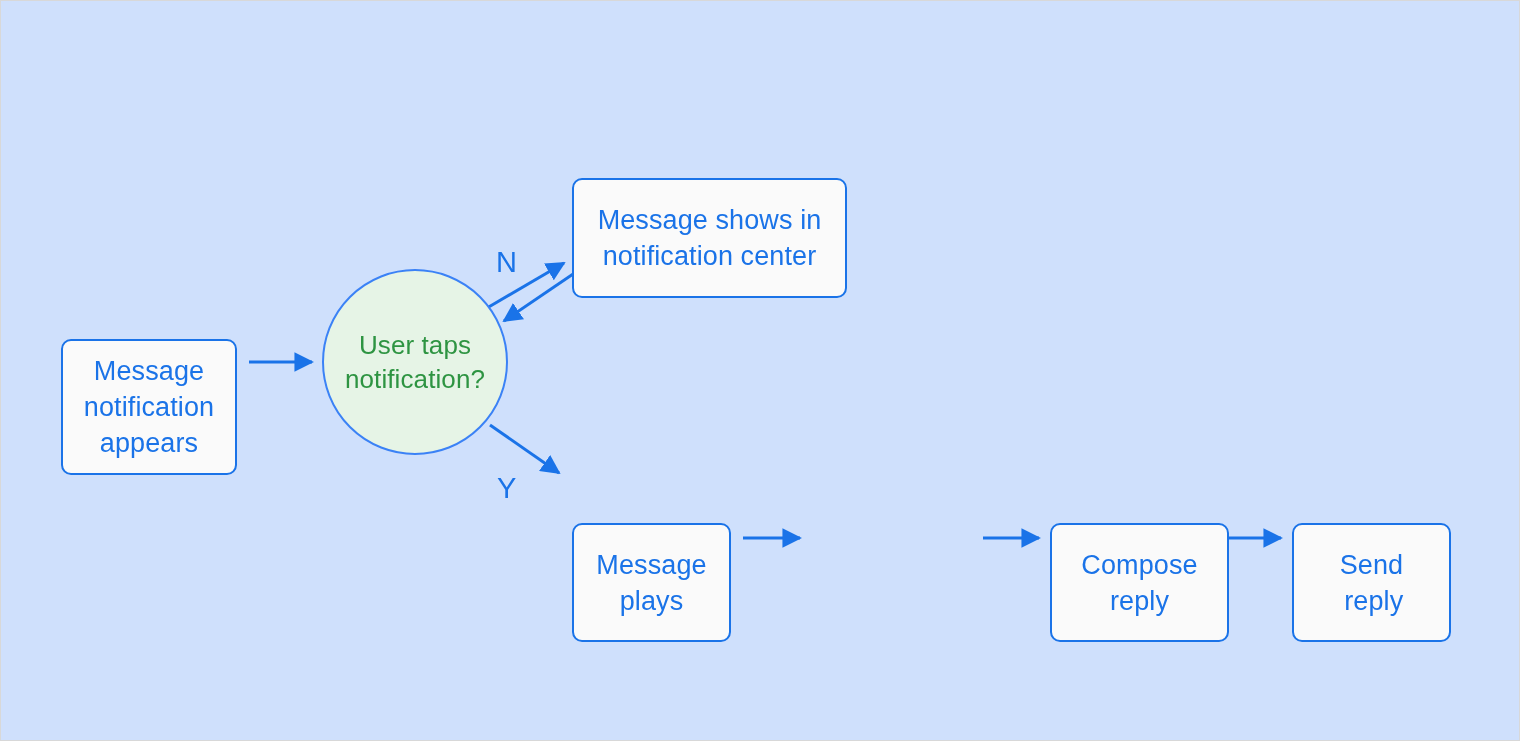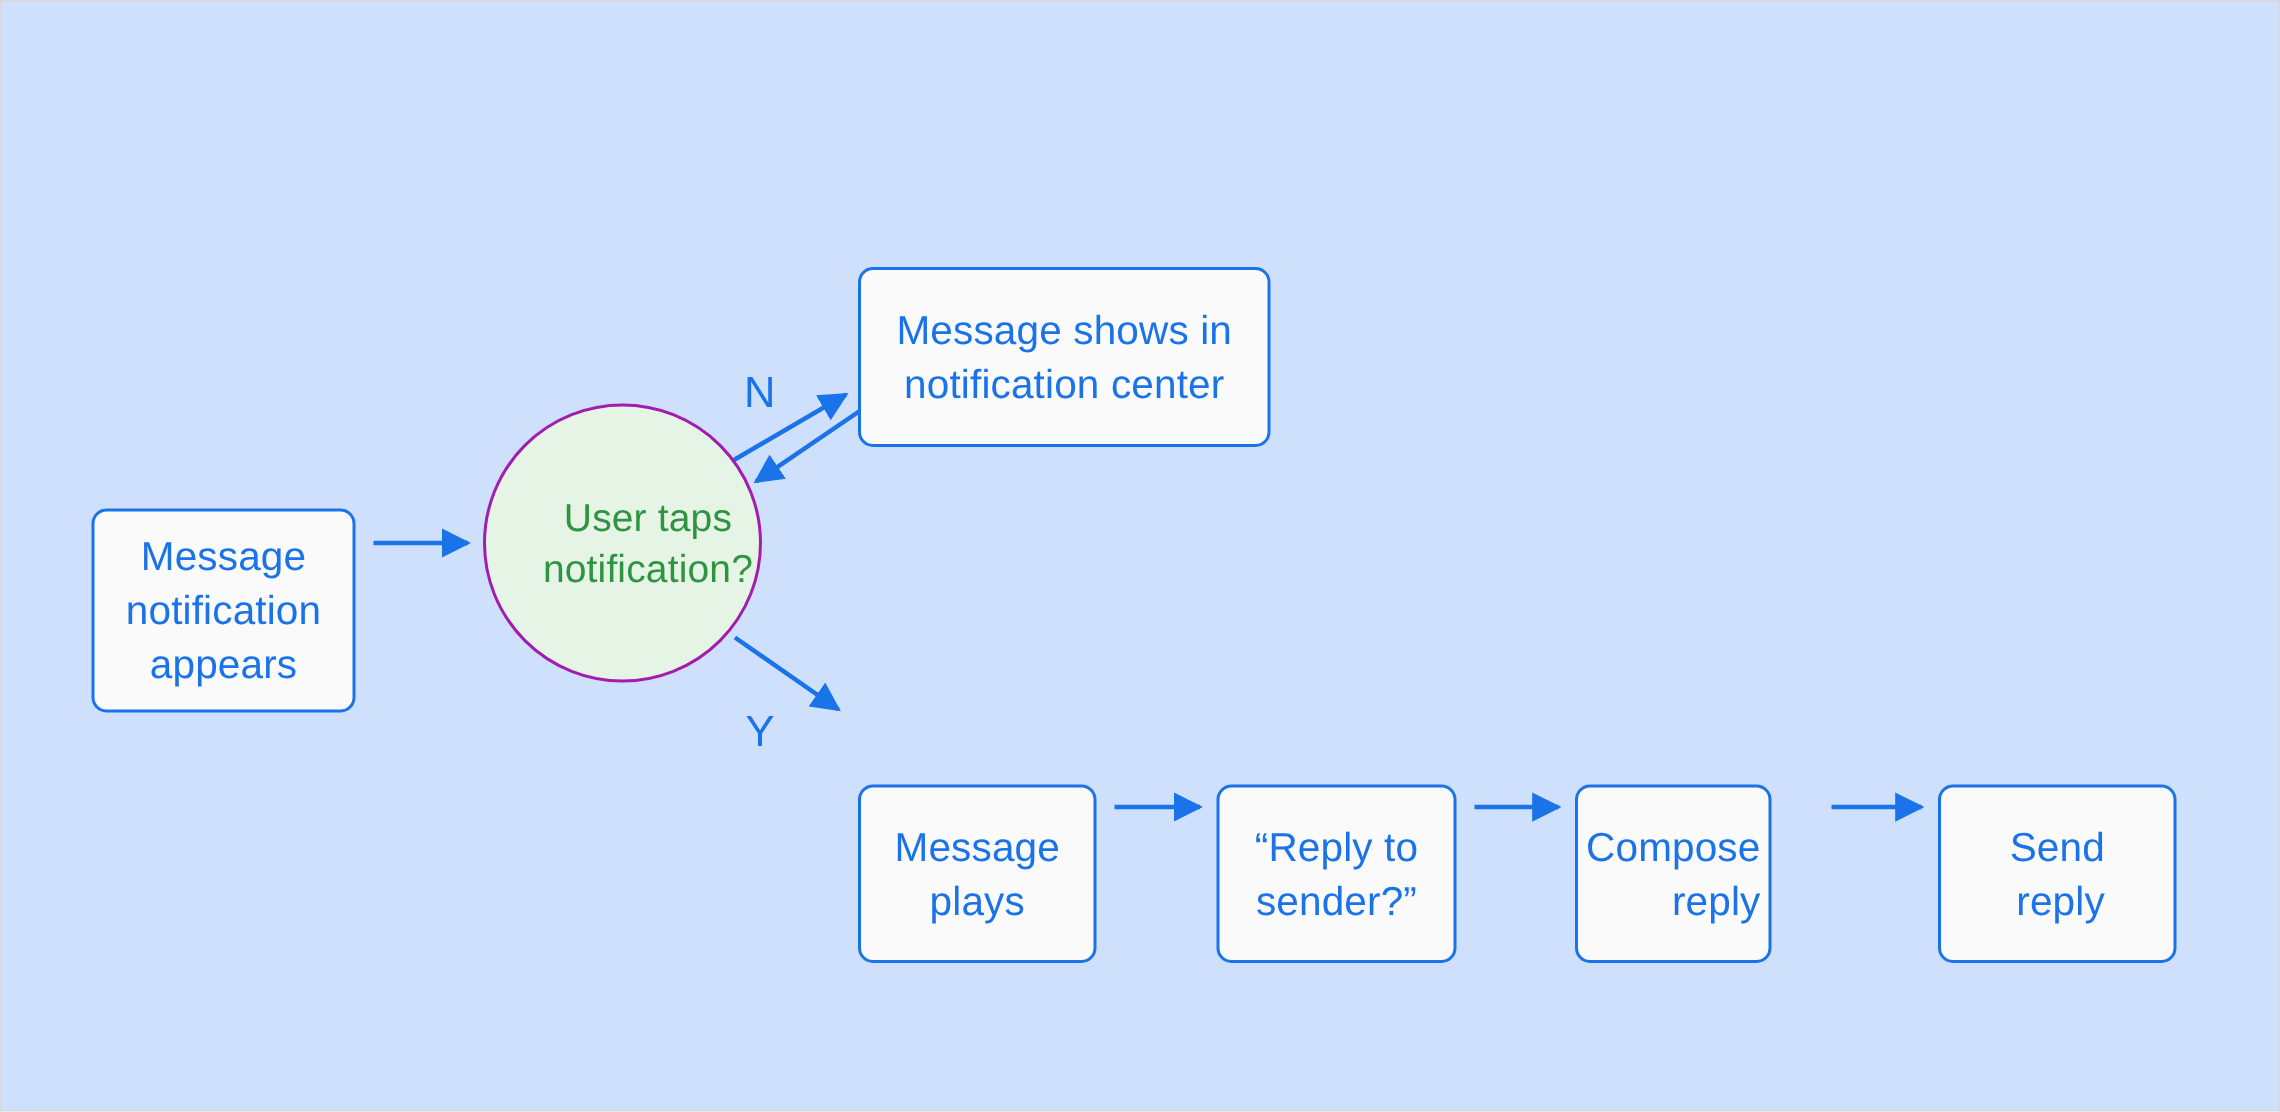--- a/index.html
+++ b/index.html
@@ -36,24 +36,23 @@
   }
   .node.process {
     background: #fafafa;
     border: 2px solid #1a73e8;
     border-radius: 10px;
     color: #1a73e8;
     margin-top: 44px;
   }
   .node.decision {
     background: #e6f4e6;
-    border: 2px solid #a21caf;
+    border: 2px solid #3b82f6;
     border-radius: 50%;
     color: #2e9442;
-    justify-content: flex-end;
   }
   .node-label {
     font-size: 27px;
     line-height: 36px;
     letter-spacing: 0.1px;
     white-space: pre-line;
     padding: 0 8px;
   }
   .decision .node-label {
     font-size: 26px;
@@ -123,26 +122,22 @@
   <div class="node process" style="left:571px; top:133px; width:275px; height:120px;">
     <span class="node-label">Message shows in
 notification center</span>
   </div>
 
   <div class="node process" style="left:571px; top:478px; width:159px; height:119px;">
     <span class="node-label">Message
 plays</span>
   </div>
 
-  <div class="node process" style="left:810px; top:478px; width:160px; height:119px;">
-    <span class="node-label">“Reply to
-sender?”</span>
-  </div>
 
-  <div class="node process" style="left:1049px; top:478px; width:131px; height:119px;text-align:right;">
+  <div class="node process" style="left:1049px; top:478px; width:179px; height:119px;">
     <span class="node-label">Compose
 reply</span>
   </div>
 
   <div class="node process" style="left:1291px; top:478px; width:159px; height:119px;text-align:right;">
     <span class="node-label">Send
 reply</span>
   </div>
 
   <div class="edge-label" style="left:495px; top:247px;">N</div>

